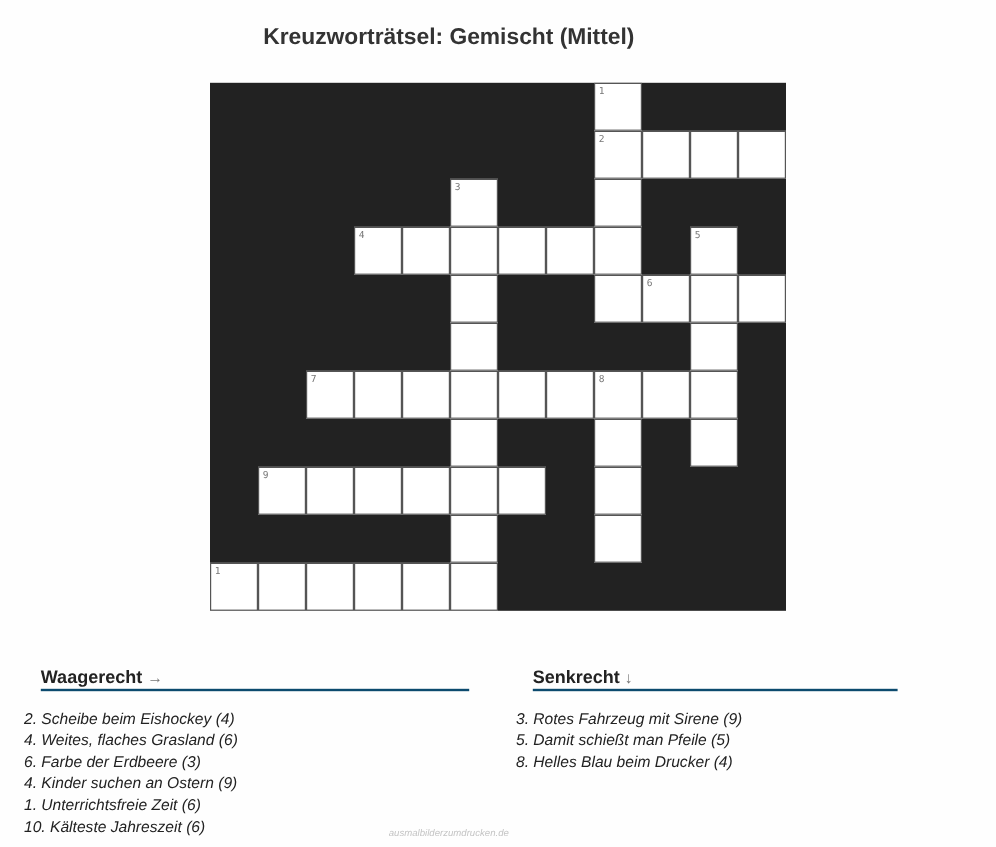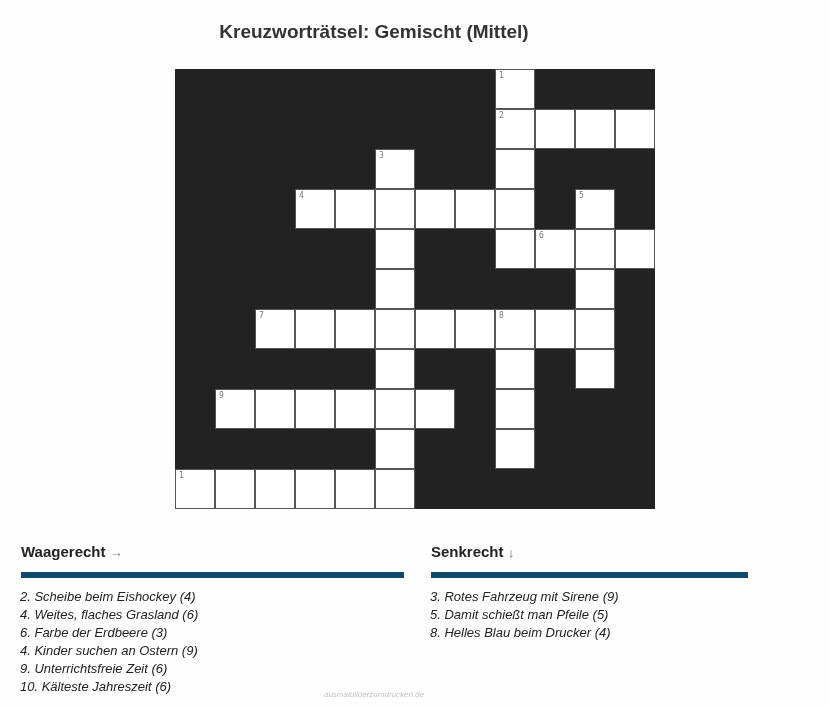--- a/index.html
+++ b/index.html
@@ -51,27 +51,27 @@
     line-height: 9px;
     color: #777777;
   }
   .clue-col {
     position: absolute;
     top: 542px;
   }
   .clue-col.across { left: 20px;  width: 385px; }
   .clue-col.down   { left: 430px; width: 380px; }
   .clue-heading {
-    margin: 1px;
+    margin: 14px;
     font-size: 15px;
     line-height: 17px;
     font-weight: bold;
     color: #222222;
-    border-bottom: 6px solid #0c4a6e;
-    padding-bottom: 11px;
+    border-bottom: 2px solid #0c4a6e;
+    padding-bottom: 1px;
   }
   .clue-heading .arrow {
     font-weight: normal;
     font-size: 13px;
     color: #777777;
   }
   .clue-list {
     margin-top: 10px;
     font-style: italic;
   }
@@ -169,21 +169,21 @@
       <div class="cell" style="left: 200px; top: 400px;"></div>
     </div>
 
   <section class="clue-col across">
     <h2 class="clue-heading"><span>Waagerecht</span> <span class="arrow">→</span></h2>
     <div class="clue-list" id="across-list">
         <div class="clue">2. Scheibe beim Eishockey (4)</div>
         <div class="clue">4. Weites, flaches Grasland (6)</div>
         <div class="clue">6. Farbe der Erdbeere (3)</div>
         <div class="clue">4. Kinder suchen an Ostern (9)</div>
-        <div class="clue">9. Unterrichtsfreie Zeit (6)</div>
+        <div class="clue">1. Unterrichtsfreie Zeit (6)</div>
         <div class="clue">10. Kälteste Jahreszeit (6)</div>
       </div>
   </section>
 
   <section class="clue-col down">
     <h2 class="clue-heading"><span>Senkrecht</span> <span class="arrow">↓</span></h2>
     <div class="clue-list" id="down-list">
         <div class="clue">3. Rotes Fahrzeug mit Sirene (9)</div>
         <div class="clue">5. Damit schießt man Pfeile (5)</div>
         <div class="clue">8. Helles Blau beim Drucker (4)</div>

